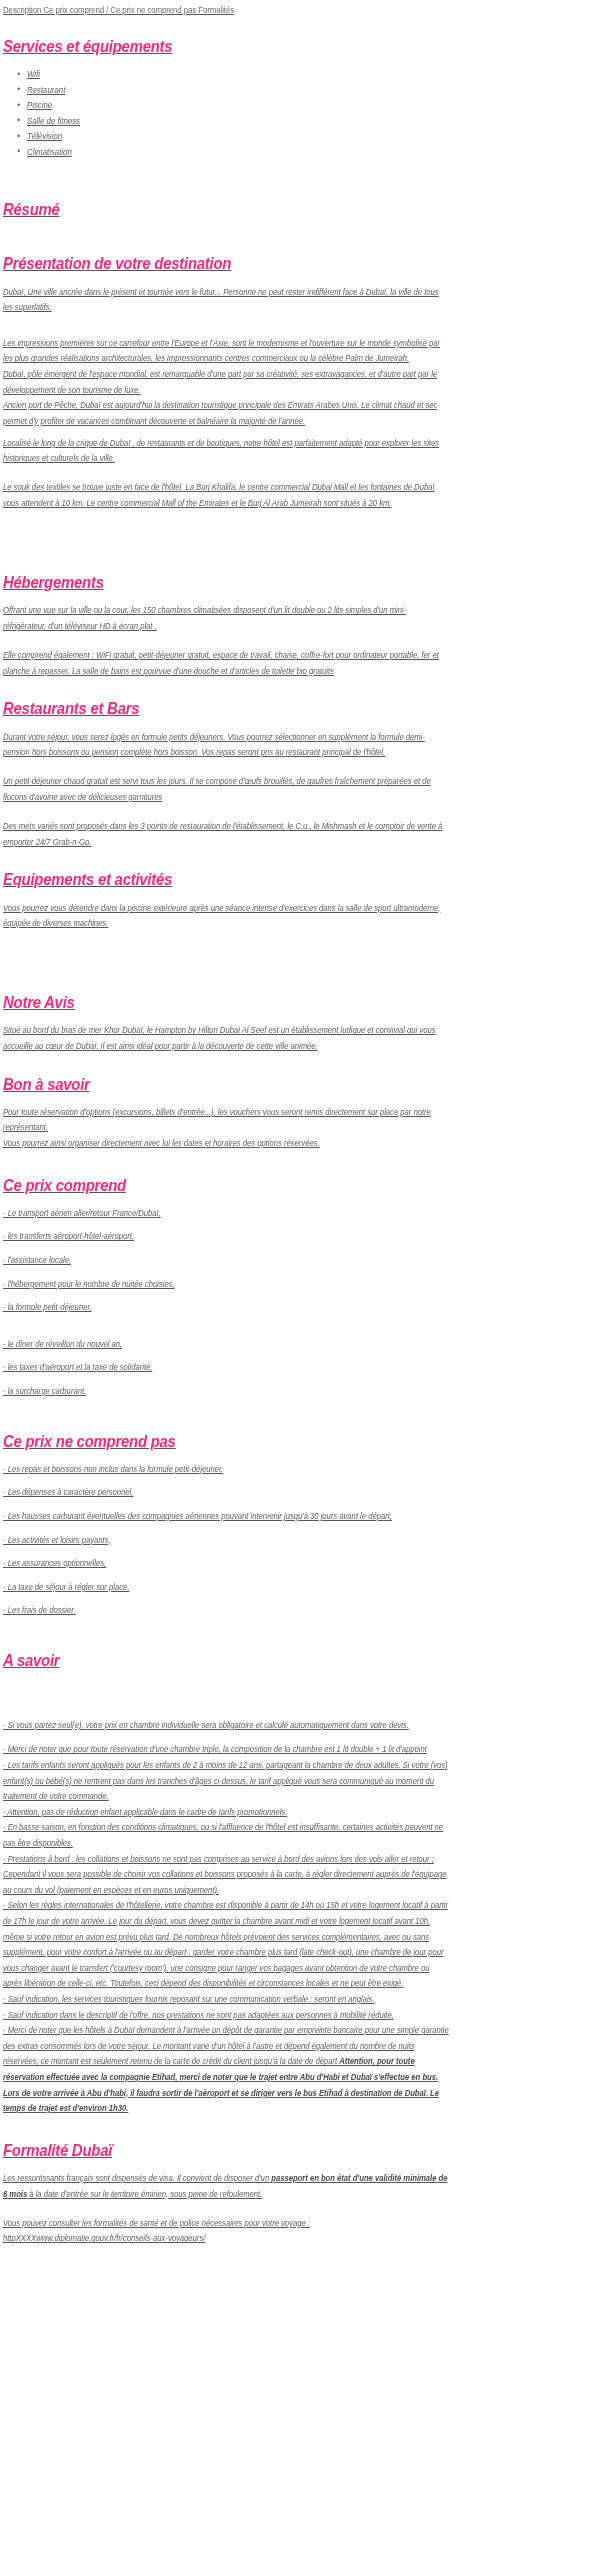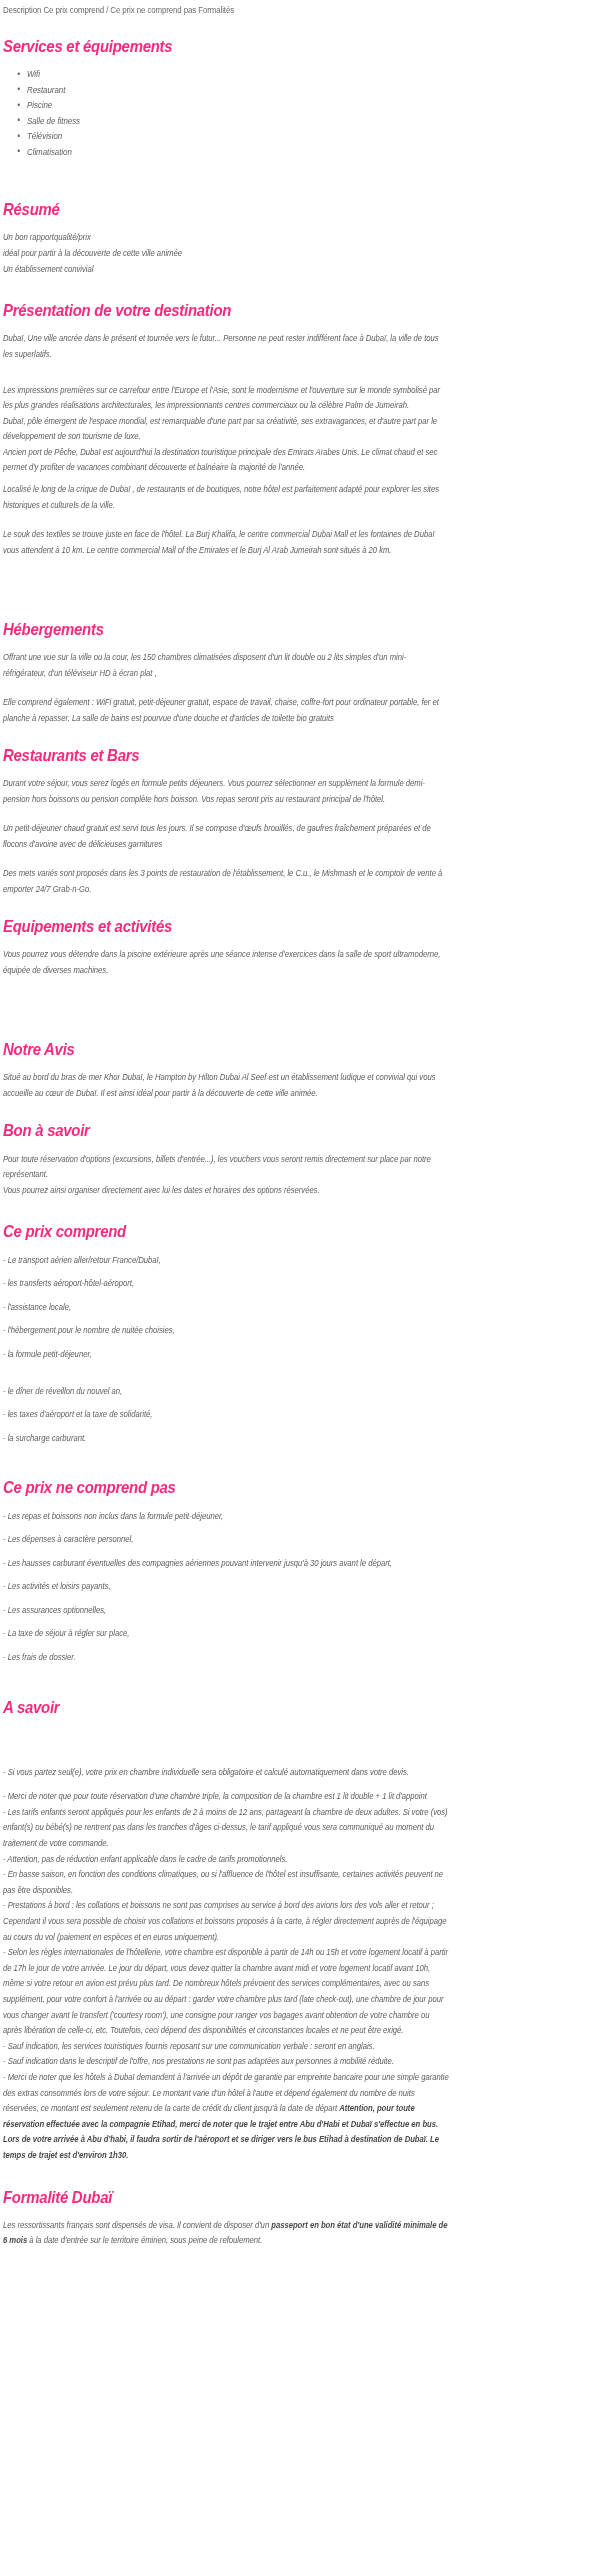--- a/index.html
+++ b/index.html
@@ -11,20 +11,21 @@
     width: 608px;
     font-family: "Liberation Sans", "DejaVu Sans", sans-serif;
     color: #575757;
     -webkit-font-smoothing: antialiased;
   }
   .page {
     width: 486px;
     box-sizing: border-box;
     padding: 4.8px 3.2px 16px 3.2px;
     position: relative;
+    text-decoration: underline;
   }
   .breadcrumb {
     font-size: 8.4px;
     color: #6b6b6b;
     font-style: normal;
     letter-spacing: -0.1px;
     line-height: 11.2px;
     margin: 0 0 21px 0;
     transform: scaleX(0.94);
     transform-origin: left center;
@@ -104,25 +105,20 @@
     <li class="body">Restaurant</li>
     <li class="body">Piscine</li>
     <li class="body">Salle de fitness</li>
     <li class="body">Télévision</li>
     <li class="body">Climatisation</li>
   </ul>
 
   <div class="spacer-lg"></div>
 
   <h2 class="section-title">Résumé</h2>
-  <div class="notes">
-    <div class="line">Un bon rapportqualité/prix</div>
-    <div class="line">idéal pour partir à la découverte de cette ville animée</div>
-    <div class="line">Un établissement convivial</div>
-  </div>
 
   <div class="spacer-lg"></div>
 
   <h2 class="section-title">Présentation de votre destination</h2>
   <p class="body">Dubaï, Une ville ancrée dans le présent et tournée vers le futur... Personne ne peut rester indifférent face à Dubaï, la ville de tous les superlatifs.</p>
   <div class="spacer-sm"></div>
   <div class="notes">
     <div class="line">Les impressions premières sur ce carrefour entre l'Europe et l'Asie, sont le modernisme et l'ouverture sur le monde symbolisé par les plus grandes réalisations architecturales, les impressionnants centres commerciaux ou la célèbre Palm de Jumeirah.</div>
     <div class="line">Dubaï, pôle émergent de l'espace mondial, est remarquable d'une part par sa créativité, ses extravagances, et d'autre part par le développement de son tourisme de luxe.</div>
     <div class="line">Ancien port de Pêche, Dubaï est aujourd'hui la destination touristique principale des Emirats Arabes Unis. Le climat chaud et sec permet d'y profiter de vacances combinant découverte et balnéaire la majorité de l'année.</div>
@@ -210,15 +206,19 @@
     <div class="line">- Selon les règles internationales de l'hôtellerie, votre chambre est disponible à partir de 14h ou 15h et votre logement locatif à partir de 17h le jour de votre arrivée. Le jour du départ, vous devez quitter la chambre avant midi et votre logement locatif avant 10h, même si votre retour en avion est prévu plus tard. De nombreux hôtels prévoient des services complémentaires, avec ou sans supplément, pour votre confort à l'arrivée ou au départ : garder votre chambre plus tard (late check-out), une chambre de jour pour vous changer avant le transfert ('courtesy room'), une consigne pour ranger vos bagages avant obtention de votre chambre ou après libération de celle-ci, etc. Toutefois, ceci dépend des disponibilités et circonstances locales et ne peut être exigé.</div>
     <div class="line">- Sauf indication, les services touristiques fournis reposant sur une communication verbale : seront en anglais.</div>
     <div class="line">- Sauf indication dans le descriptif de l'offre, nos prestations ne sont pas adaptées aux personnes à mobilité réduite.</div>
     <div class="line"><span>- Merci de noter que les hôtels à Dubaï demandent à l'arrivée un dépôt de garantie par empreinte bancaire pour une simple garantie des extras consommés lors de votre séjour. Le montant varie d'un hôtel à l'autre et dépend également du nombre de nuits réservées, ce montant est seulement retenu de la carte de crédit du client jusqu'à la date de départ </span><span class="bold-run">Attention, pour toute réservation effectuée avec la compagnie Etihad, merci de noter que le trajet entre Abu d'Habi et Dubaï s'effectue en bus. Lors de votre arrivée à Abu d'habi, il faudra sortir de l'aéroport et se diriger vers le bus Etihad à destination de Dubaï. Le temps de trajet est d'environ 1h30.</span></div>
   </div>
 
   <div class="spacer-lg"></div>
 
   <h2 class="section-title">Formalité Dubaï</h2>
   <p class="body"><span>Les ressortissants français sont dispensés de visa. Il convient de disposer d'un </span><span class="bold-run">passeport en bon état d'une validité minimale de 6 mois</span><span> à la date d'entrée sur le territoire émirien, sous peine de refoulement.</span></p>
+  <div class="notes">
+    <div class="line">Vous pouvez consulter les formalités de santé et de police nécessaires pour votre voyage :</div>
+    <div class="line">httpXXXXwww.diplomatie.gouv.fr/fr/conseils-aux-voyageurs/</div>
+  </div>
 
 </div>
 
 
 </body></html>

